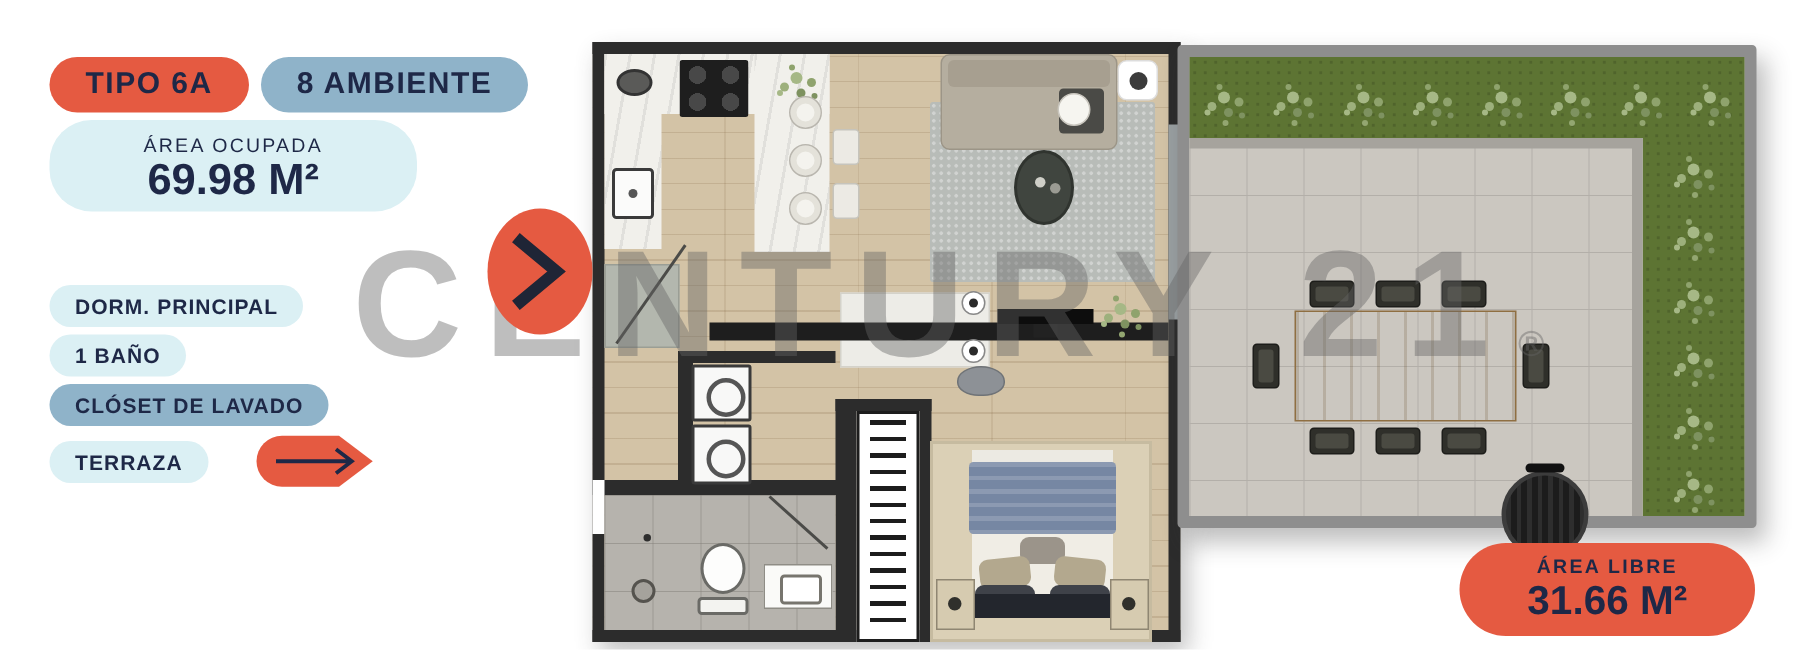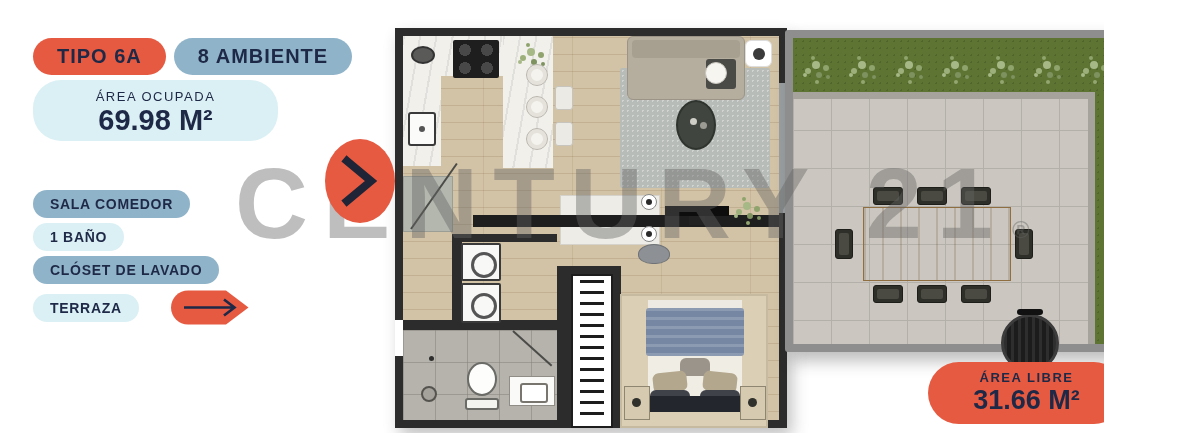--- a/index.html
+++ b/index.html
@@ -2,21 +2,21 @@
 <html style="--orange: #E55A41; --steel-blue: #8FB3C9; --pale-cyan: #DBF0F4; --navy: #1E2847; --grass: #5D7433; --tile: #CBC7C0; --wood: #D3C3A6; --marble: #F1F0EB; --wall: #2C2C2C; --terrace-border: #8E8E8E;"><head>
 <meta charset="utf-8">
 <style>
   :root{
     --orange:#E55A41; --steel-blue:#8FB3C9; --pale-cyan:#DBF0F4; --navy:#1E2847;
     --grass:#5D7433; --tile:#CBC7C0; --wood:#D3C3A6; --marble:#F1F0EB;
     --wall:#2C2C2C; --terrace-border:#8E8E8E;
   }
   *{box-sizing:border-box;margin:0;padding:0}
   body{background:#fff;font-family:"Liberation Sans",sans-serif}
-  .stage{position:relative;width:1104px;height:433px;background:#fff;overflow:hidden}
+  .stage{position:relative;width:1200px;height:433px;background:#fff;overflow:hidden}
 
   
   .badge-row{position:absolute;left:33px;top:38px;display:flex;gap:8px;z-index:6}
   .pill{display:inline-block;height:37px;line-height:37px;padding:0 24px;border-radius:19px;
         font-weight:bold;font-size:20px;letter-spacing:1px;color:var(--navy);white-space:nowrap}
   .pill-orange{background:var(--orange)}
   .pill-blue{background:var(--steel-blue)}
   .pill-cyan{background:var(--pale-cyan)}
   .area-box{position:absolute;left:33px;top:80px;width:245px;height:61px;border-radius:28px;
             background:var(--pale-cyan);text-align:center;padding-top:9px;z-index:6}
@@ -135,21 +135,21 @@
   .curb{background:#A6A39D;position:absolute}
   .dining-table{background:linear-gradient(90deg,#C49A5F,#B88E55);border:1px solid #8F6F42;
                 background-image:repeating-linear-gradient(90deg,rgba(90,60,20,.18) 0 2px,transparent 2px 18px)}
   .t-chair{background:#2F2F2A;border-radius:3px;border:1px solid #1d1d1a}
   .t-chair::after{content:"";position:absolute;inset:3px;border-radius:2px;background:#4a4a42}
   .bbq{width:58px;height:58px;border-radius:50%;background:#1C1C1C;border:3px solid #3c3c3c;
        background-image:repeating-linear-gradient(90deg,#2e2e2e 0 3px,transparent 3px 7px)}
   .bbq-handle{position:absolute;width:26px;height:6px;background:#111;border-radius:3px;left:16px}
 
   
-  .area-libre{position:absolute;left:928px;top:362px;width:197px;height:62px;border-radius:31px;
+  .area-libre{position:absolute;left:973px;top:362px;width:197px;height:62px;border-radius:31px;
               background:var(--orange);display:flex;flex-direction:column;align-items:center;
               justify-content:center;z-index:6}
   .area-libre .lbl{font-size:13px;font-weight:bold;letter-spacing:1.5px;color:var(--navy)}
   .area-libre .val{font-size:27px;font-weight:bold;color:var(--navy)}
 </style>
 </head>
 <body>
 
 <div class="stage">
 
@@ -157,21 +157,21 @@
     <span class="pill pill-orange">TIPO 6A</span>
     <span class="pill pill-blue">8 AMBIENTE</span>
   </div>
 
   <div class="area-box">
     <div class="lbl">ÁREA OCUPADA</div>
     <div class="val">69.98 M²</div>
   </div>
 
   <div class="room-list">
-    <span class="room-pill pill-blue">SALA COMEDOR</span>
+    <span class="room-pill pill-cyan">DORM. PRINCIPAL</span>
     <span class="room-pill pill-cyan">1 BAÑO</span>
     <span class="room-pill pill-blue">CLÓSET DE LAVADO</span>
     <div class="terraza-row">
       <span class="room-pill pill-cyan">TERRAZA</span>
       <svg class="arrow-badge" width="81" height="37" viewBox="0 0 81 37">
         <path d="M19 1.5 H57 L79.5 18.5 L57 35.5 H19 A17 17 0 0 1 19 1.5 Z" fill="#E55A41"></path>
         <path d="M15 18.5 H64 M55 10.5 L65.5 18.5 L55 26.5" stroke="#1E2847" stroke-width="2.6" fill="none"></path>
       </svg>
     </div>
   </div>

